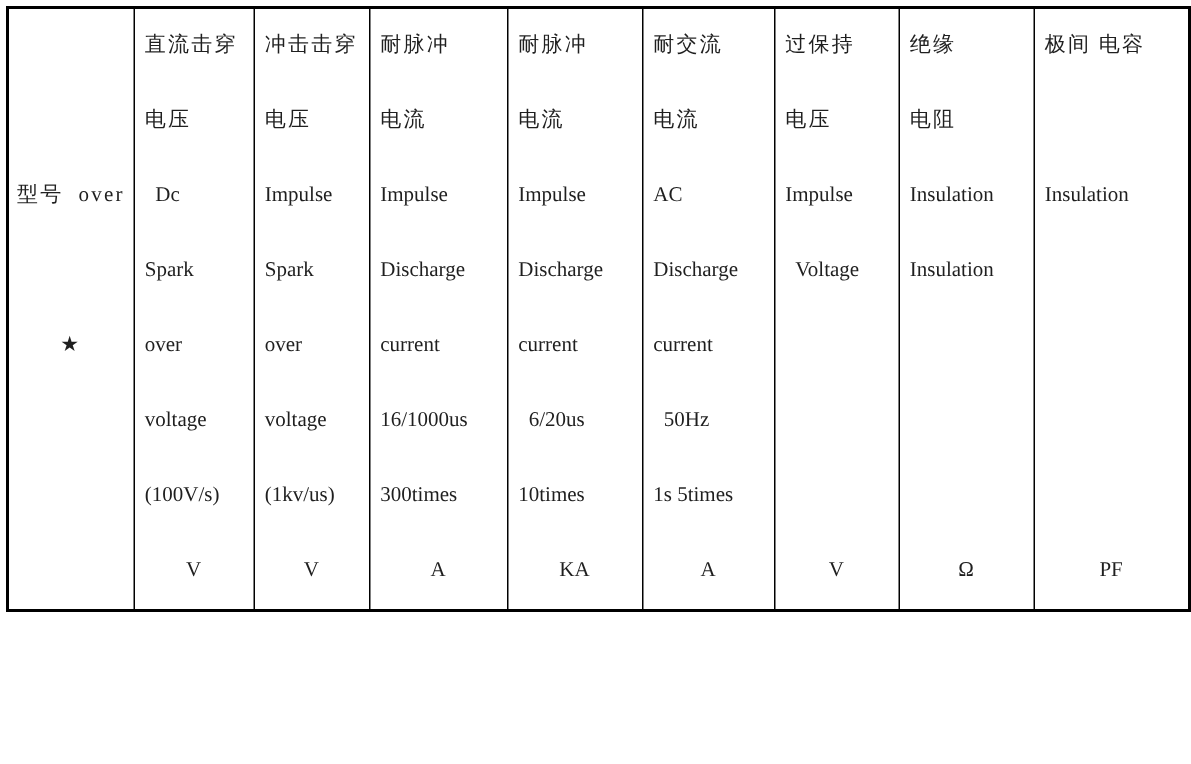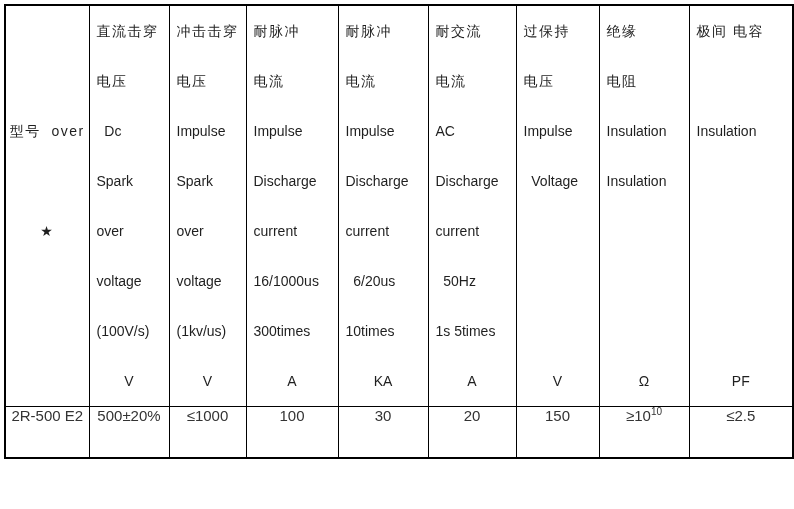--- a/index.html
+++ b/index.html
@@ -17,20 +17,21 @@
     margin: 4px 0 0 4px;
     border: 2px solid #000000;
     background: #ffffff;
   }
   table.spec th, table.spec td {
     border: 1px solid #000000;
     padding: 0;
     font-weight: normal;
     vertical-align: top;
     overflow: hidden;
+    font-family: Liberation Serif, serif;
   }
   .hline {
     height: 50px;
     display: flex;
     align-items: center;
     justify-content: flex-start;
     padding-left: 7px;
     box-sizing: border-box;
     font-size: 14px;
     color: #1f1f1f;
@@ -160,25 +161,14 @@
           <div class="hline">Insulation</div>
           <div class="hline"></div>
           <div class="hline"></div>
           <div class="hline"></div>
           <div class="hline"></div>
           <div class="hline center">PF</div>
         </th>
       </tr>
   </thead>
   <tbody>
-      <tr>
-        <td class="data-cell">2R-500 E2</td>
-        <td class="data-cell">500±20%</td>
-        <td class="data-cell">≤1000</td>
-        <td class="data-cell">100</td>
-        <td class="data-cell">30</td>
-        <td class="data-cell">20</td>
-        <td class="data-cell">150</td>
-        <td class="data-cell">≥10<sup>10</sup></td>
-        <td class="data-cell">≤2.5</td>
-      </tr>
     </tbody>
 </table>
 
 </body></html>

